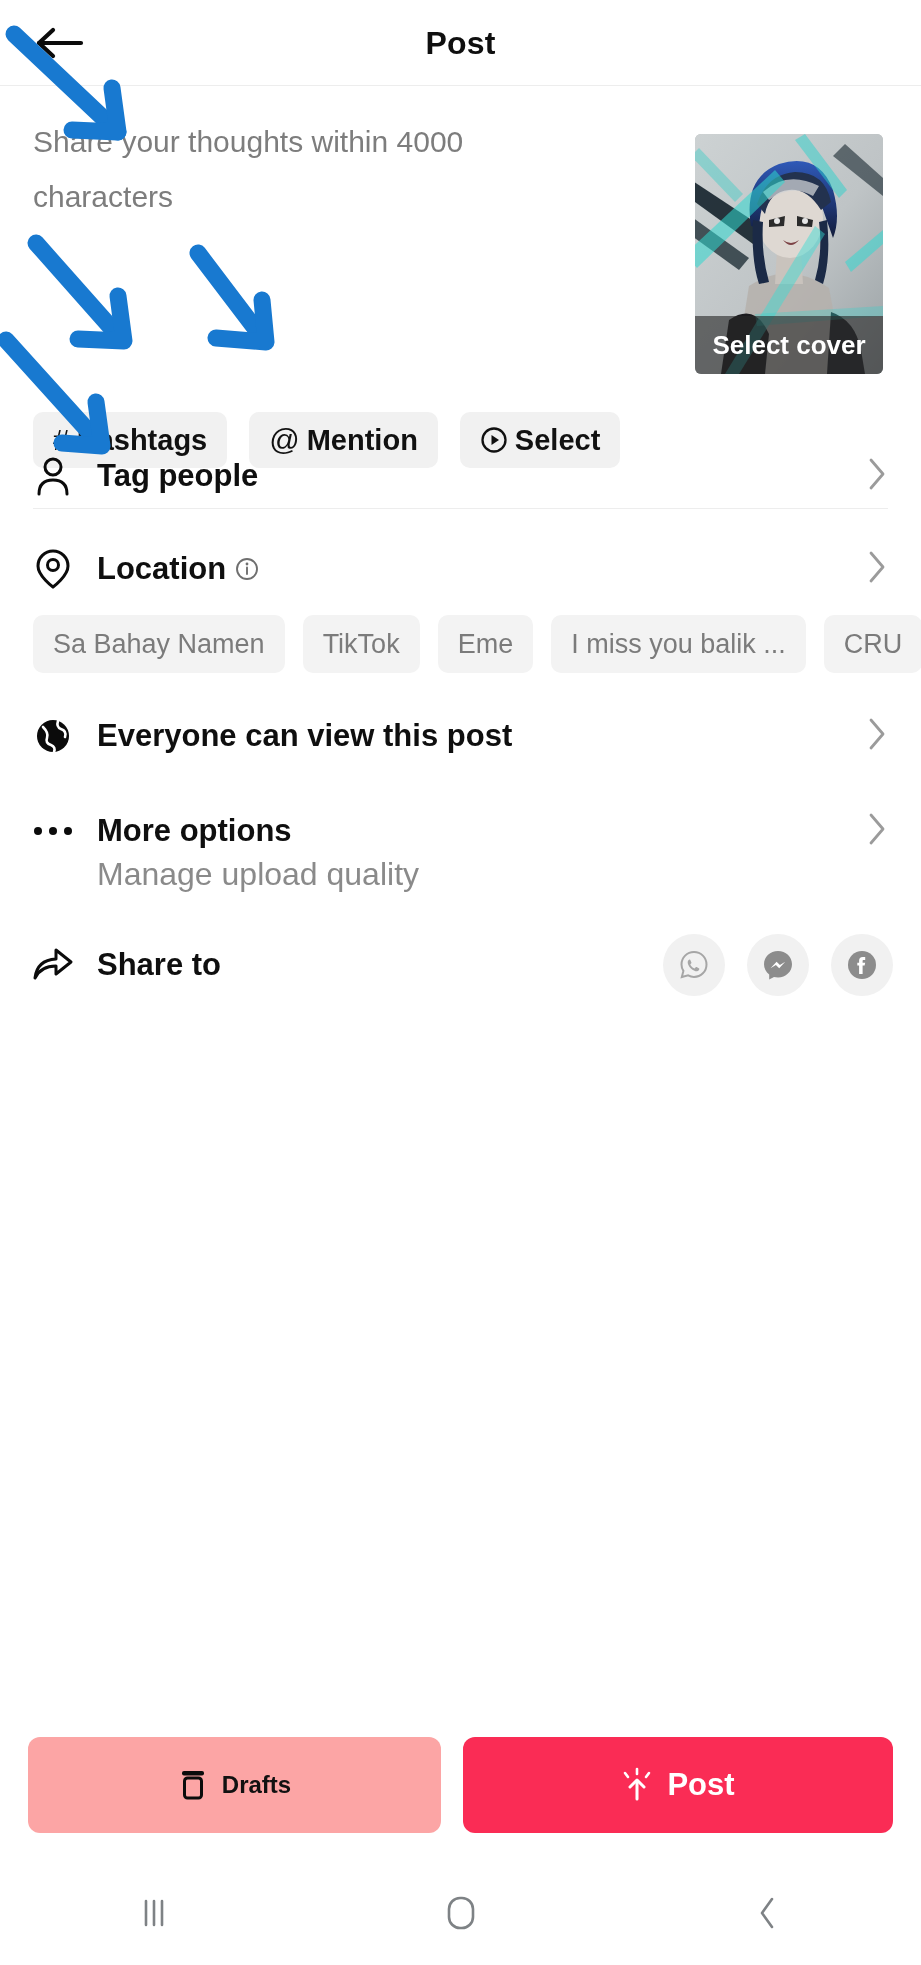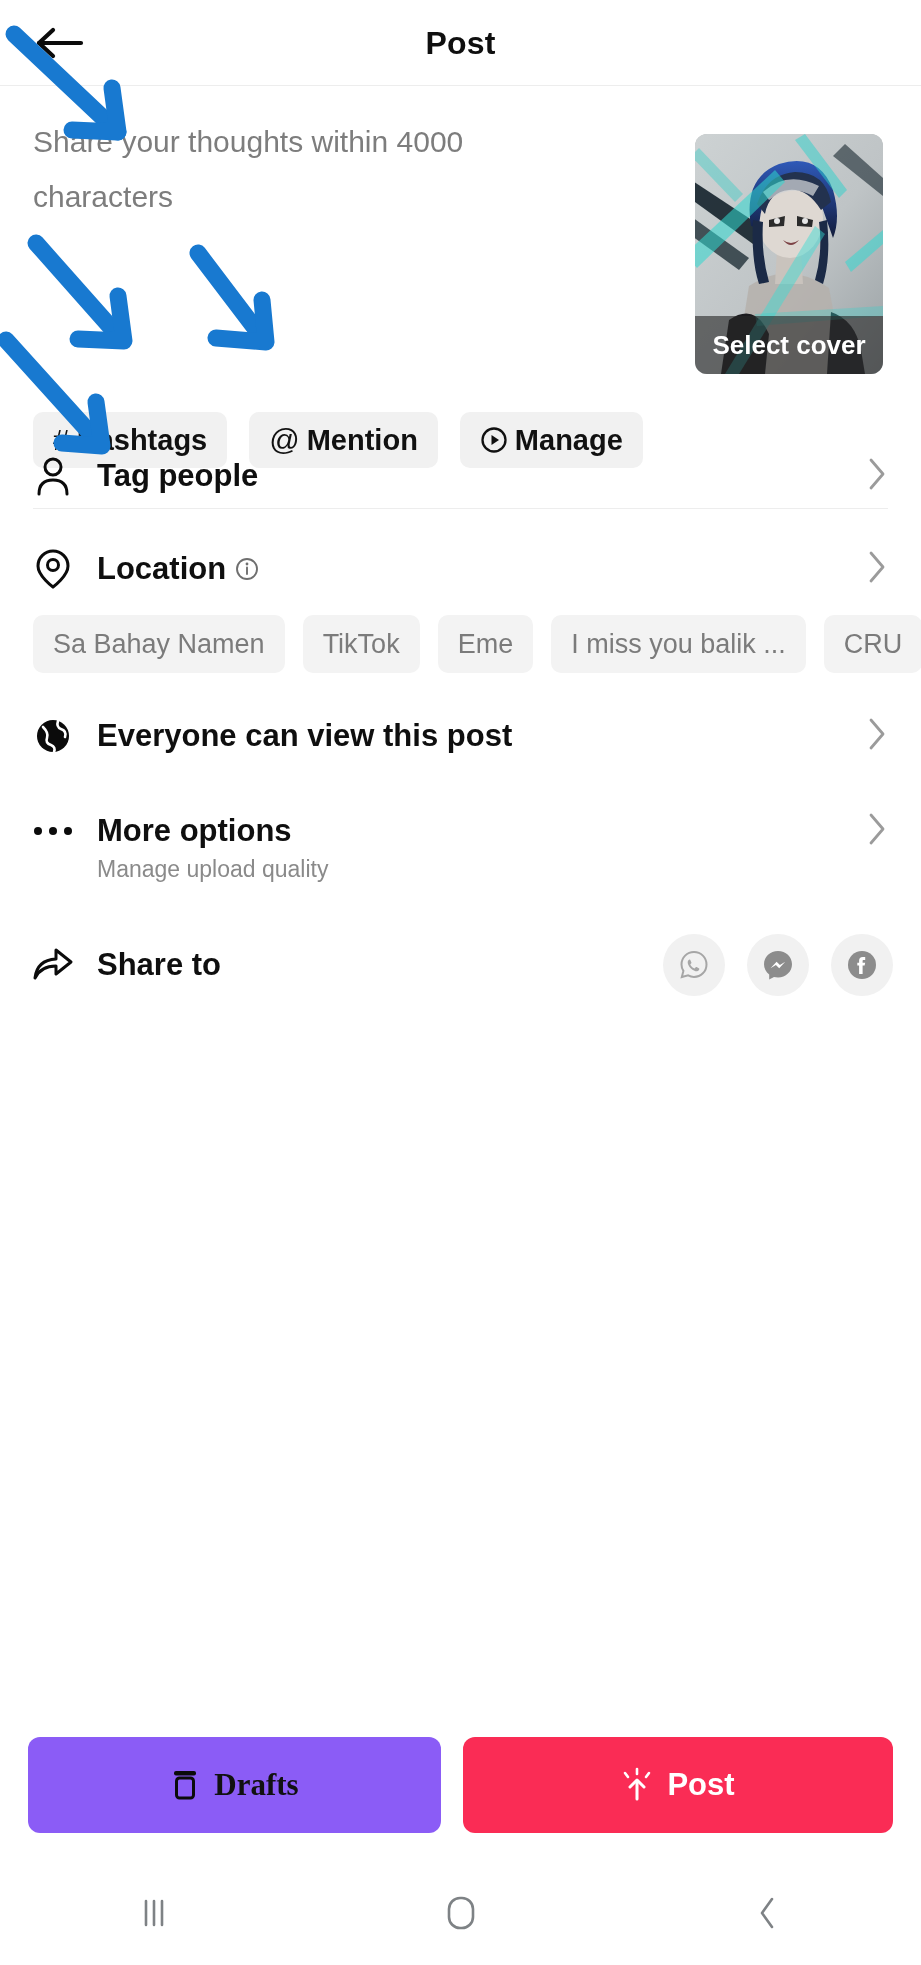--- a/index.html
+++ b/index.html
@@ -36,21 +36,21 @@
     position:absolute; top:86px; left:0; width:750px; height:420px;
   }
   .caption-placeholder{
     position:absolute; left:33px; top:28px; width:520px;
     font-size:30px; line-height:55px; color:#7d7d7d;
   }
 
   .cover{
     position:absolute; left:695px; top:48px;
     width:188px; height:240px;
-    border-radius:12px; overflow:hidden;
+    border-radius:6px; overflow:hidden;
     background:#b9bcbd;
     padding-left:13px;
   }
   .cover-art{ position:absolute; inset:0; }
   .cover-label{
     position:absolute; left:0; right:0; bottom:0; height:58px;
     background:rgba(40,40,40,.62);
     color:#fff; font-size:26px; font-weight:bold;
     display:flex; align-items:center; justify-content:center;
   }
@@ -83,21 +83,21 @@
   .opt-icon{
     position:absolute; left:32px; top:50%; transform:translateY(-50%);
     width:42px; height:42px; display:flex; align-items:center; justify-content:center;
   }
   .opt-label{
     position:absolute; left:97px; top:50%; transform:translateY(-50%);
     font-size:31px; font-weight:bold; color:#0f0f0f;
     display:flex; align-items:center; gap:9px; white-space:nowrap;
   }
   .opt-sub{
-    position:absolute; left:97px; font-size:23px; color:#8a8a8a;
+    position:absolute; left:97px; font-size:32px; color:#8a8a8a;
   }
   .chev{
     position:absolute; right:34px; top:50%; transform:translateY(-50%);
   }
 
   #row-tag{ top:428px;text-align:center; }
   #row-loc{ top:521px; }
   #row-privacy{ top:688px; }
   #row-more{ top:783px; }
 
@@ -127,23 +127,23 @@
     display:flex; align-items:center; justify-content:center;
   }
 
   
   .bottom-bar{
     position:absolute; left:0; bottom:105px; width:921px; height:150px;
     display:flex; align-items:center; gap:22px; padding:0 28px;
   }
   .btn-drafts{
     flex:0 0 413px; height:96px;
-    background:#8b5cf6; border-radius:12px;
+    background:#fca5a5; border-radius:12px;
     display:flex; align-items:center; justify-content:center; gap:14px;
-    font-size:31px; font-weight:bold; color:#111;font-family:Liberation Serif, serif;
+    font-size:24px; font-weight:bold; color:#111;
   }
   .btn-post{
     flex:1; height:96px;
     background:#fa2c55; border-radius:12px;
     display:flex; align-items:center; justify-content:center; gap:14px;
     font-size:31px; font-weight:bold; color:#fff;
   }
 
   
   .nav-bar{
@@ -240,21 +240,21 @@
     <span class="gl">@</span>
     <span>Mention</span>
   </div>
   <div class="chip">
     <span>
       <svg width="28" height="28" viewBox="0 0 28 28" style="display:block">
         <circle cx="14" cy="14" r="11.5" fill="none" stroke="#111" stroke-width="2.3"></circle>
         <path d="M11.5 9 L19 14 L11.5 19 Z" fill="#111"></path>
       </svg>
     </span>
-    <span>Manage</span>
+    <span>Select</span>
   </div>
 </div>
 
 <div class="divider" id="div-1"></div>
 
 <div class="opt-row" id="row-tag">
   <span class="opt-icon">
     <svg width="36" height="40" viewBox="0 0 36 40">
       <circle cx="18" cy="11" r="8" fill="none" stroke="#0b0b0b" stroke-width="3"></circle>
       <path d="M4 38 Q4 24 18 24 Q32 24 32 38" fill="none" stroke="#0b0b0b" stroke-width="3" stroke-linecap="round"></path>

